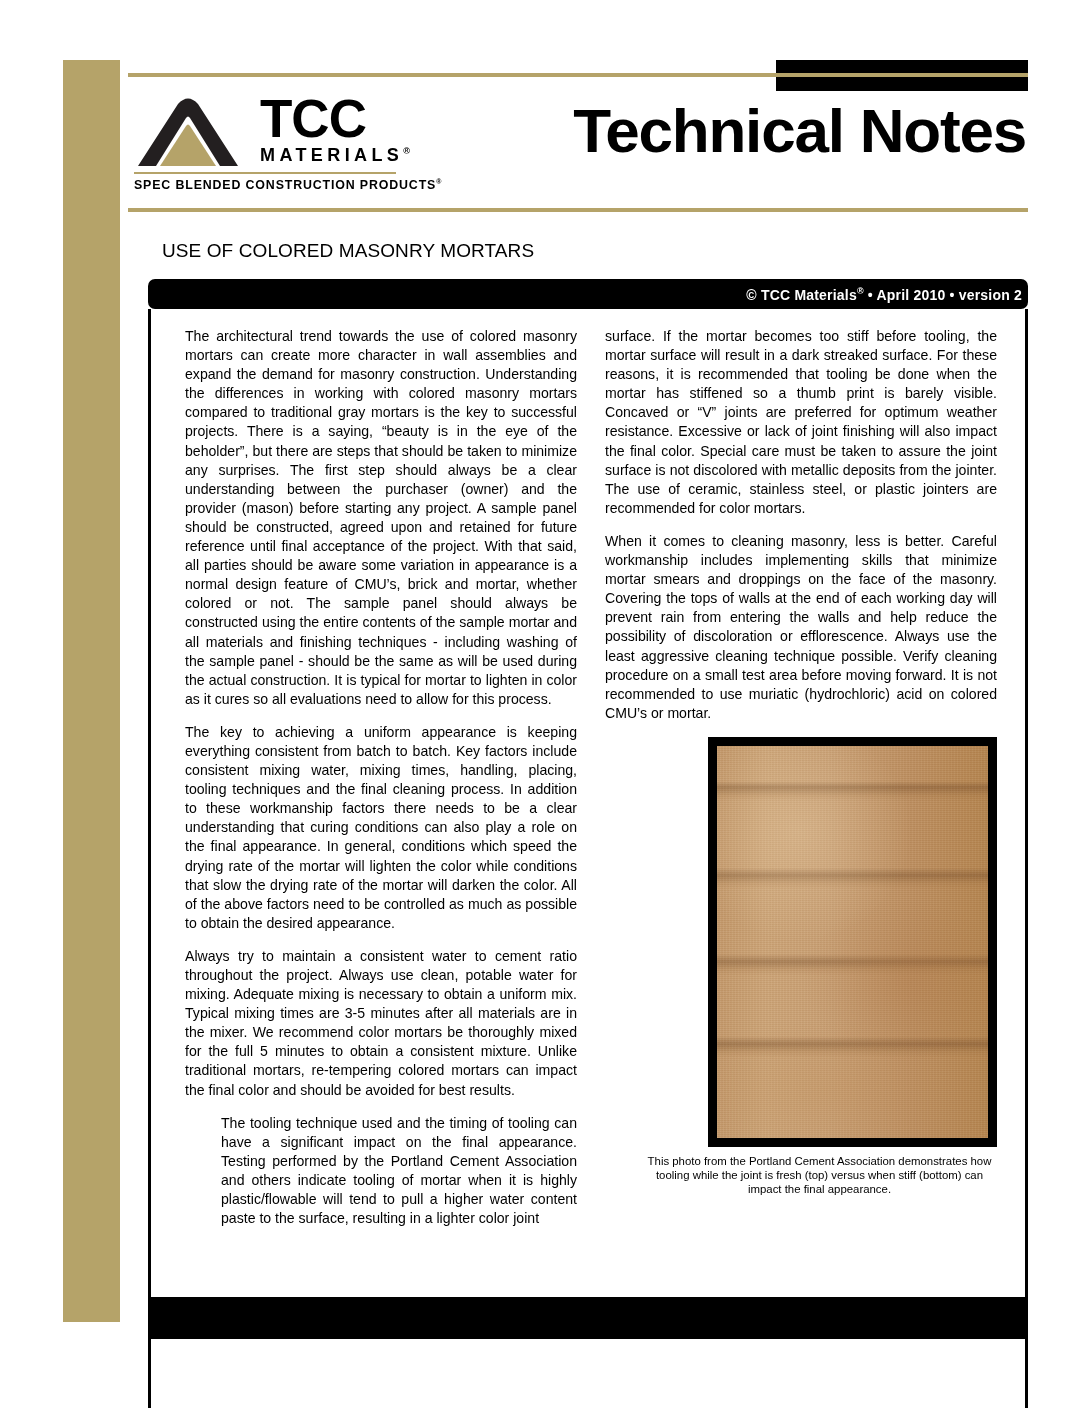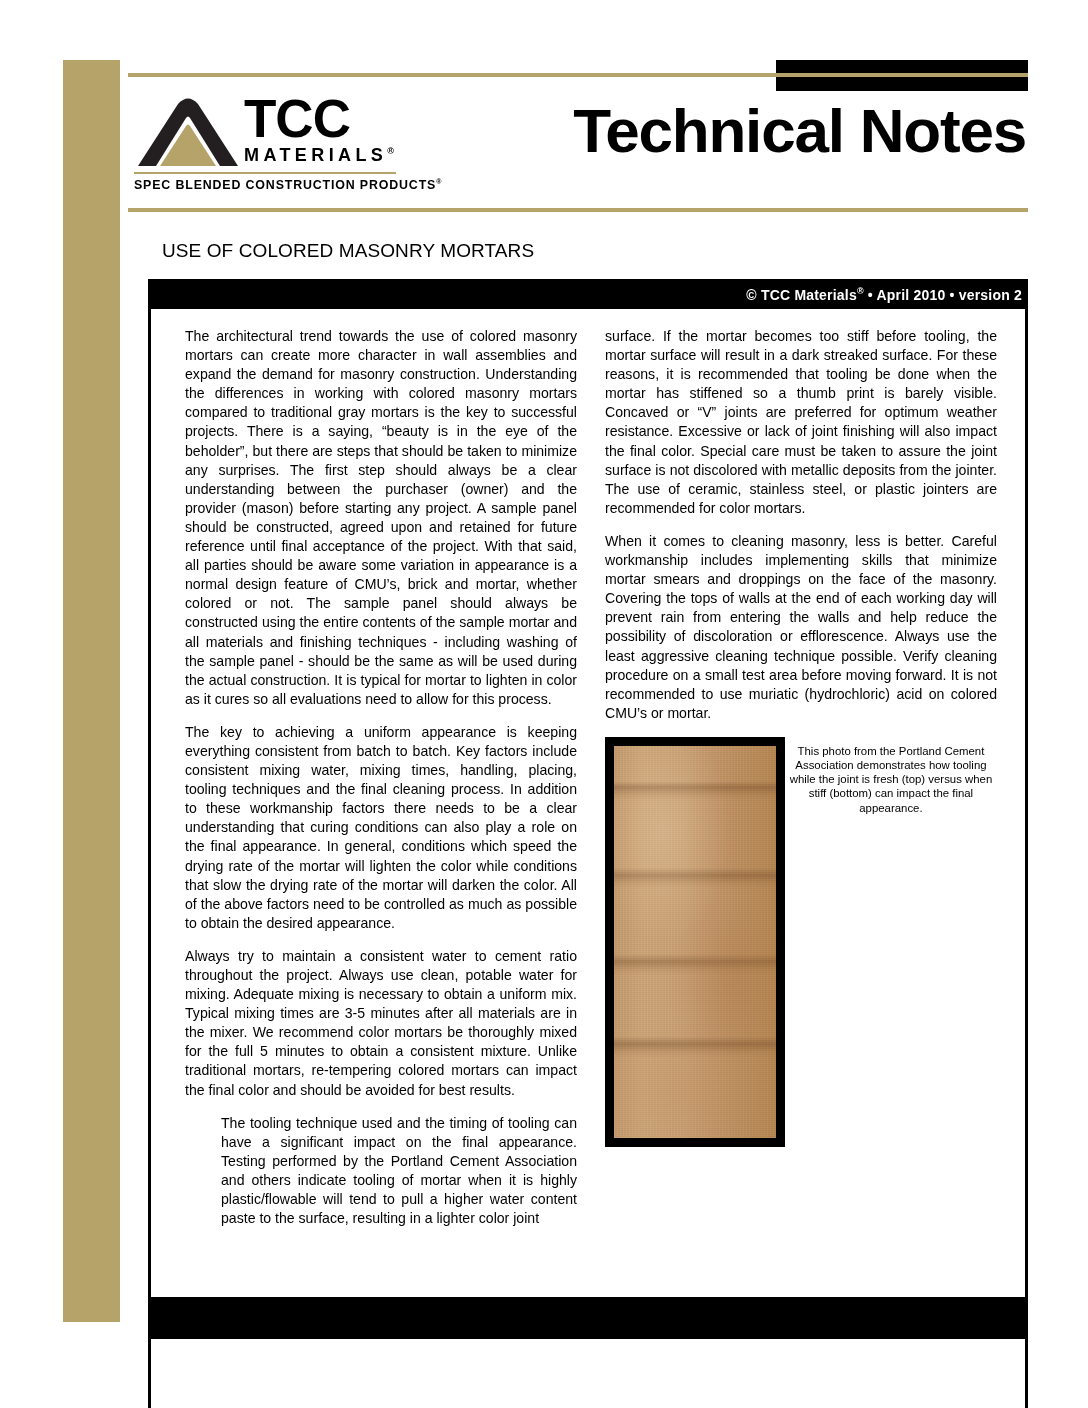--- a/index.html
+++ b/index.html
@@ -94,21 +94,21 @@
 
   .logo-mark {
     width: 108px;
     height: 72px;
     position: relative;
     flex: 0 0 auto;
   }
   .logo-mark svg { display: block; }
 
   .logo-words {
-    margin-left: 2px;
+    margin-left: 18px;
     padding-bottom: 2px;
   }
   .logo-tcc {
     font-size: 53px;
     font-weight: bold;
     letter-spacing: -1px;
     line-height: 0.95;
     color: #000;
     font-family: "Liberation Sans", sans-serif;
   }
@@ -171,20 +171,21 @@
     height: 30px;
     background: #000000;
     color: #ffffff;
     font-size: 14px;
     font-weight: bold;
     display: flex;
     align-items: center;
     justify-content: flex-end;
     padding-right: 6px;
     letter-spacing: 0.2px;
+    border-radius: 7px;
   }
   .copy-bar sup { font-size: 9px; vertical-align: super; }
 
   
   .content-box {
     position: absolute;
     left: 28px;
     top: 309px;
     width: 880px;
     height: 1202px;
@@ -214,21 +215,22 @@
     margin-bottom: 14px;
     font-family: "Liberation Sans", sans-serif;
   }
   .col p:last-child { margin-bottom: 0; margin-left: 36px; }
 
   
   .photo-wrap {
     margin-top: 12px;
     width: 100%;
     display: flex;
-    align-items: flex-start;
+    flex-direction: column;
+    align-items: flex-end;
   }
 
   .photo-frame {
     width: 289px;
     height: 410px;
     background: #000;
     padding: 9px;
   }
 
   .photo {

